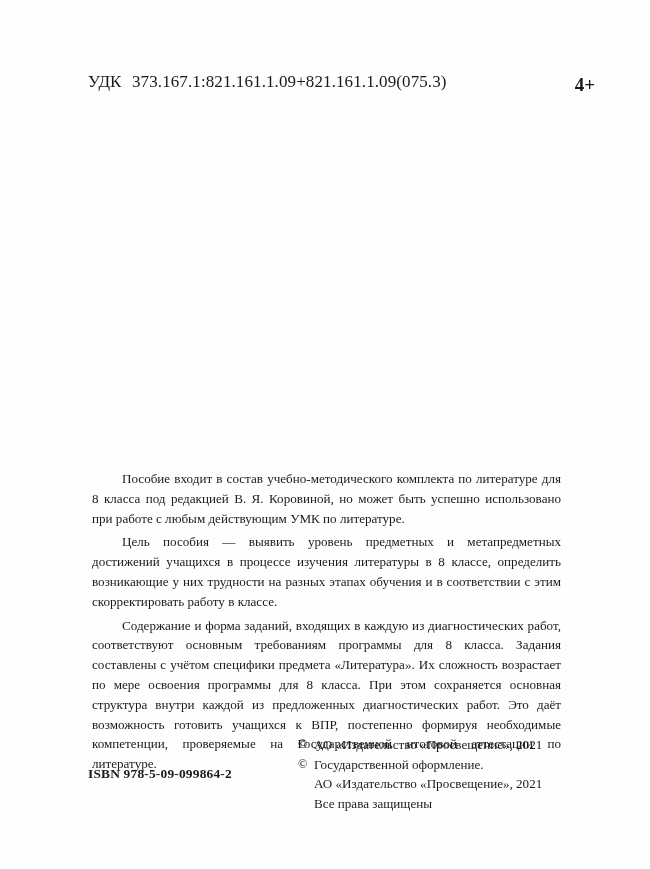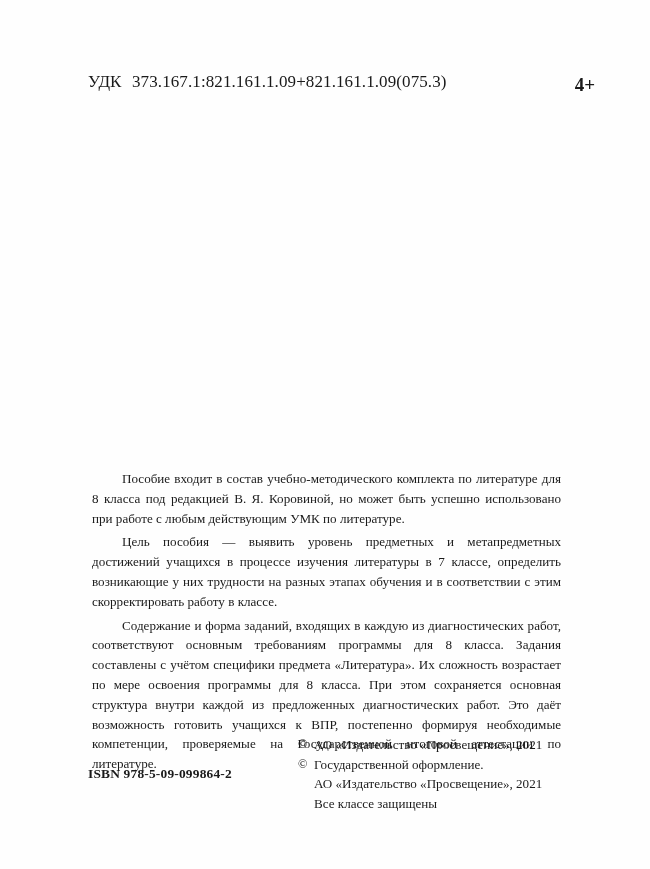--- a/index.html
+++ b/index.html
@@ -131,39 +131,39 @@
       <div class="code-row">
         <span class="code-label">УДК</span>
         <span class="code-value">373.167.1:821.161.1.09+821.161.1.09(075.3)</span>
       </div>
     </div>
     <div class="age-badge">4+</div>
   </div>
 
   <div class="annotation">
     <p>Пособие входит в состав учебно-методического комплекта по литературе для 8 класса под редакцией В.&nbsp;Я.&nbsp;Коровиной, но может быть успешно использовано при работе с любым действующим УМК по литературе.</p>
-    <p>Цель пособия — выявить уровень предметных и метапредметных достижений учащихся в процессе изучения литературы в 7 классе, определить возникающие у них трудности на разных этапах обучения и в соответствии с этим скорректировать работу в классе.</p>
+    <p>Цель пособия — выявить уровень предметных и метапредметных достижений учащихся в процессе изучения литературы в 8 классе, определить возникающие у них трудности на разных этапах обучения и в соответствии с этим скорректировать работу в классе.</p>
     <p>Содержание и форма заданий, входящих в каждую из диагностических работ, соответствуют основным требованиям программы для 8 класса. Задания составлены с учётом специфики предмета «Литература». Их сложность возрастает по мере освоения программы для 8 класса. При этом сохраняется основная структура внутри каждой из предложенных диагностических работ. Это даёт возможность готовить учащихся к ВПР, постепенно формируя необходимые компетенции, проверяемые на Государственной итоговой аттестации по литературе.</p>
   </div>
 
   <div class="imprint">
     <div class="isbn">ISBN 978-5-09-099864-2</div>
     <div class="rights">
       <div class="rights-line">
         <span class="copy-mark">©</span>
         <span class="rights-text">АО «Издательство «Просвещение», 2021</span>
       </div>
       <div class="rights-line">
         <span class="copy-mark">©</span>
         <span class="rights-text">Государственной оформление.</span>
       </div>
       <div class="rights-line">
         <span class="copy-mark blank">©</span>
         <span class="rights-text">АО «Издательство «Просвещение», 2021</span>
       </div>
       <div class="rights-line">
         <span class="copy-mark blank">©</span>
-        <span class="rights-text">Все классе защищены</span>
+        <span class="rights-text">Все права защищены</span>
       </div>
     </div>
   </div>
 
 </div>
 
 </body></html>

